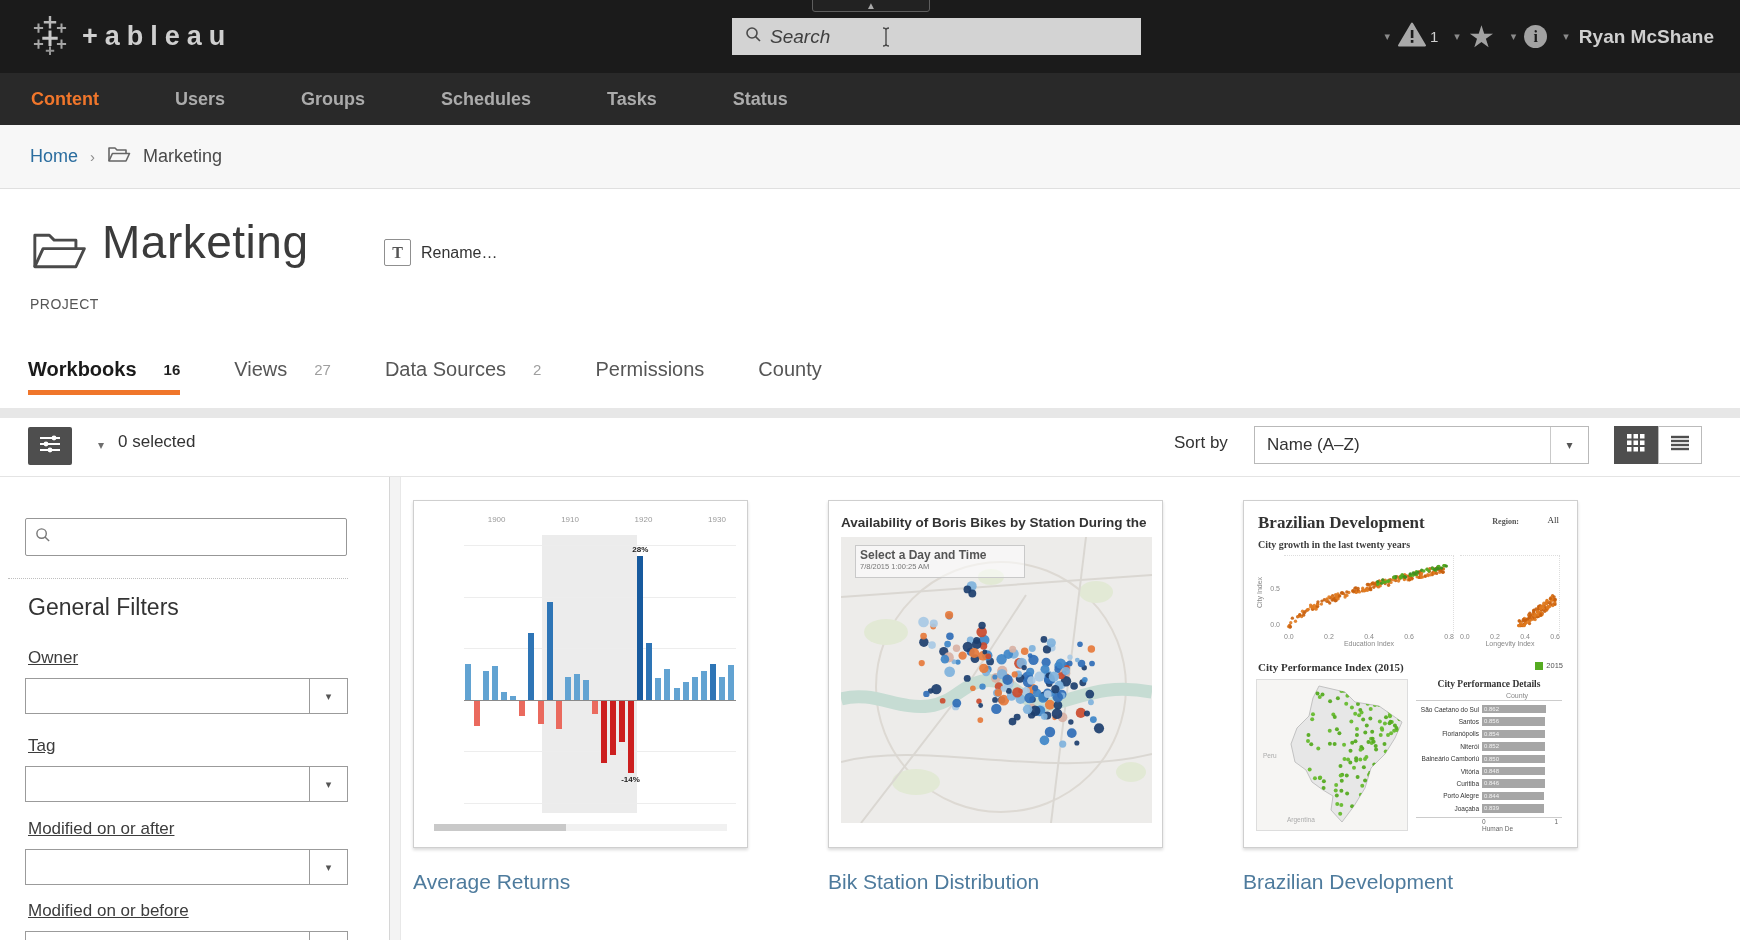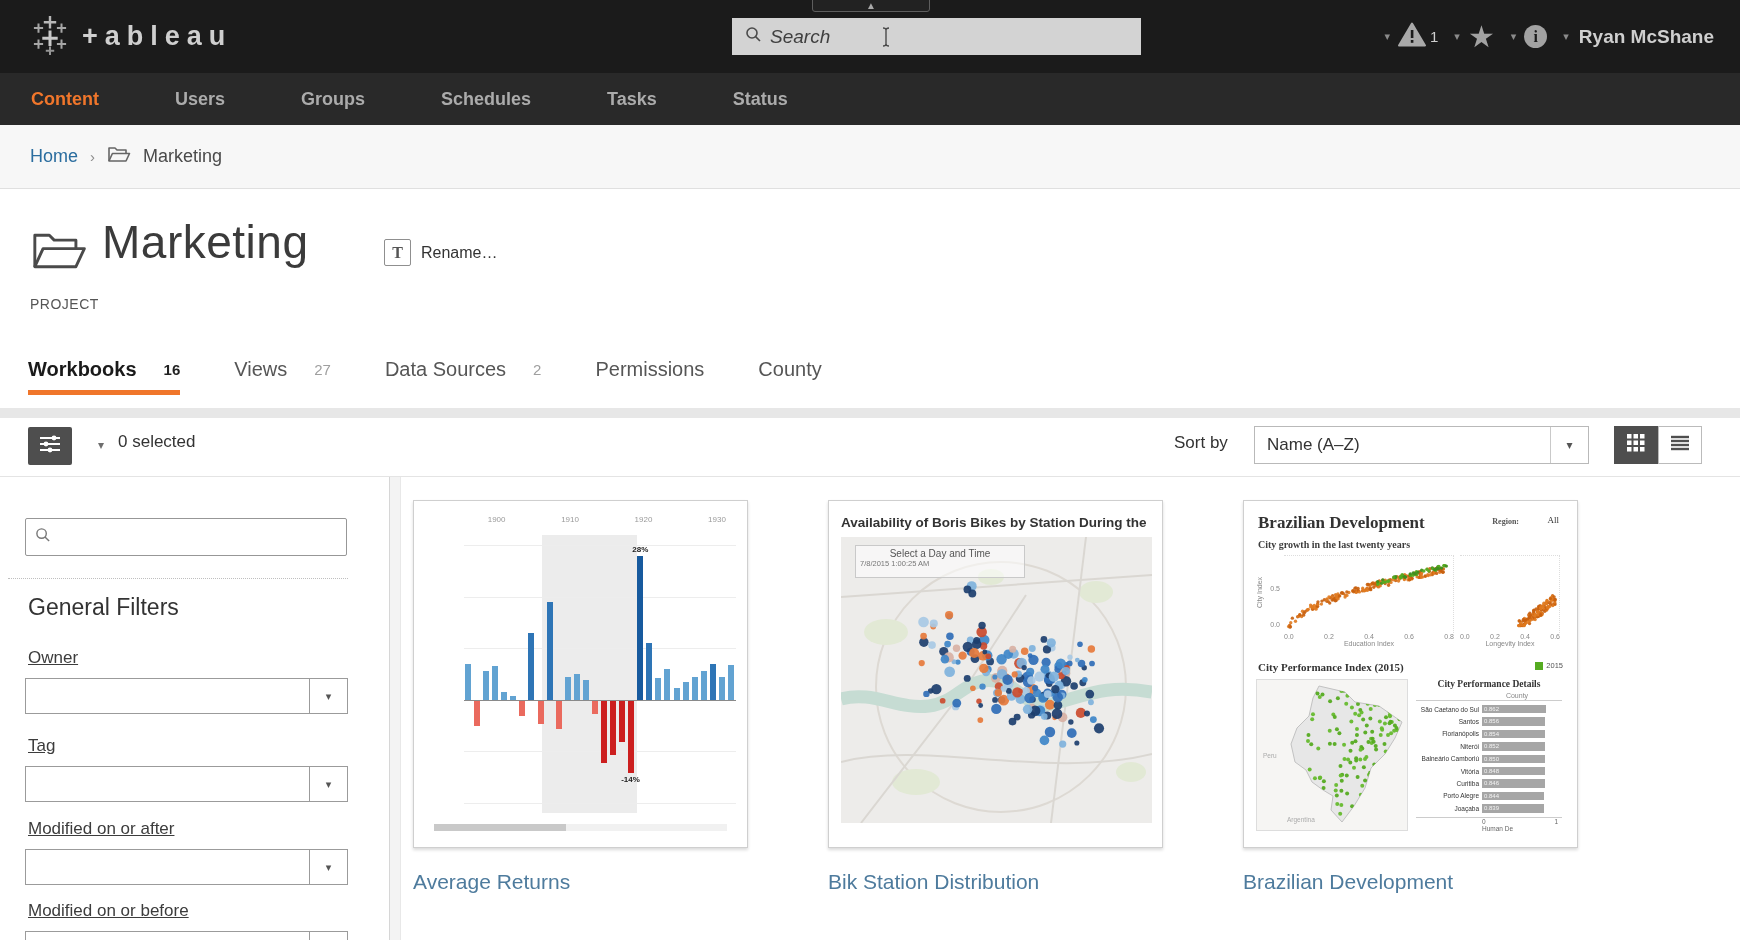--- a/index.html
+++ b/index.html
@@ -110,21 +110,21 @@
   .c1bar { position:absolute; width:6px; }
   .c1ann { position:absolute; font-size:8px; font-weight:bold; color:#222; }
   .c1scroll { position:absolute; left:8px; right:8px; bottom:4px; height:7px; background:#F1F1F1; }
   .c1thumb { position:absolute; left:0; top:0; width:45%; height:7px; background:#C9C9C9; }
 
   
   .c2-title { position:absolute; left:0; top:2px; width:100%; text-align:center; font-size:13.5px; font-weight:bold; color:#333; white-space:nowrap; overflow:hidden; }
   .c2-map { position:absolute; left:0; top:24px; width:311px; height:286px; background:#EDECEA; overflow:hidden; }
   .c2-ctl { position:absolute; left:14px; top:8px; width:170px; height:33px; border:1px solid #C9C9C9;
             background:rgba(255,255,255,0.55); z-index:5; padding:2px 4px; }
-  .c2-ctl .l1 { font-size:10px; font-weight:normal; color:#555; text-align:center; }
+  .c2-ctl .l1 { font-size:12px; font-weight:bold; color:#555; }
   .c2-ctl .l2 { font-size:7.5px; color:#777; }
 
   
   .c3 { font-family:"Liberation Serif",serif; }
   .c3-title { position:absolute; left:2px; top:0; font-size:17px; font-weight:bold; color:#333; }
   .c3-region { position:absolute; right:46px; top:4px; font-size:8px; color:#555; font-weight:bold; }
   .c3-all { position:absolute; right:6px; top:2px; font-size:9px; color:#333; }
   .c3-sub { position:absolute; left:2px; top:26px; font-size:10px; font-weight:bold; color:#3D3D3D; }
   .c3-scatter { position:absolute; left:0; top:42px; width:305px; height:100px; }
   .c3-ylabel { position:absolute; left:-12px; top:34px; font-size:7px; color:#888; transform:rotate(-90deg); font-family:"Liberation Sans",sans-serif; }

